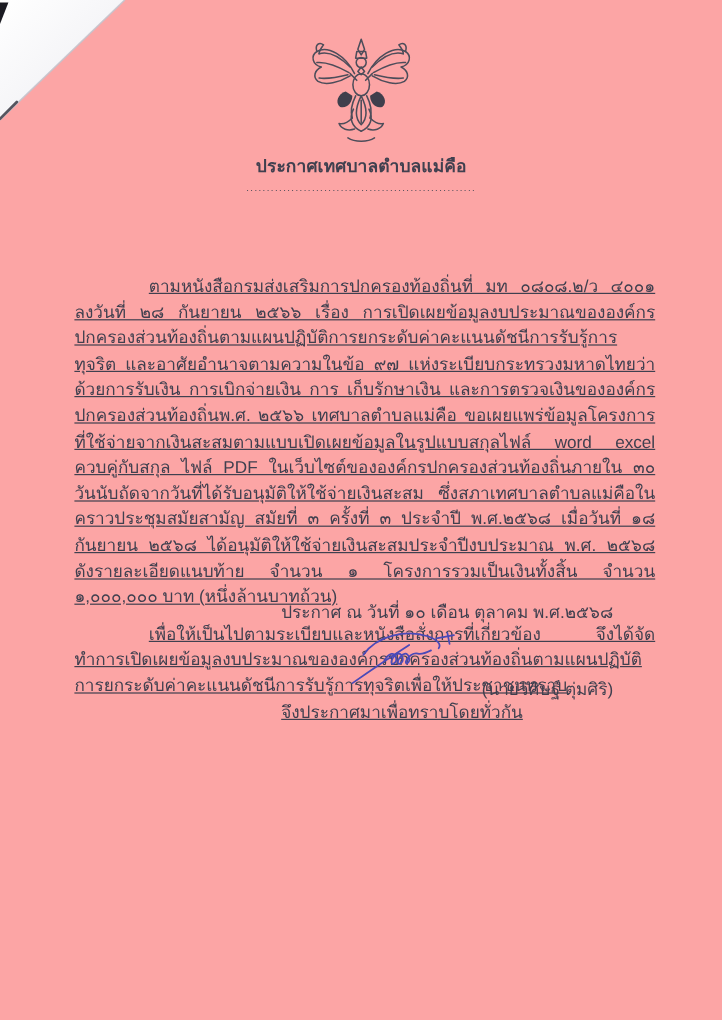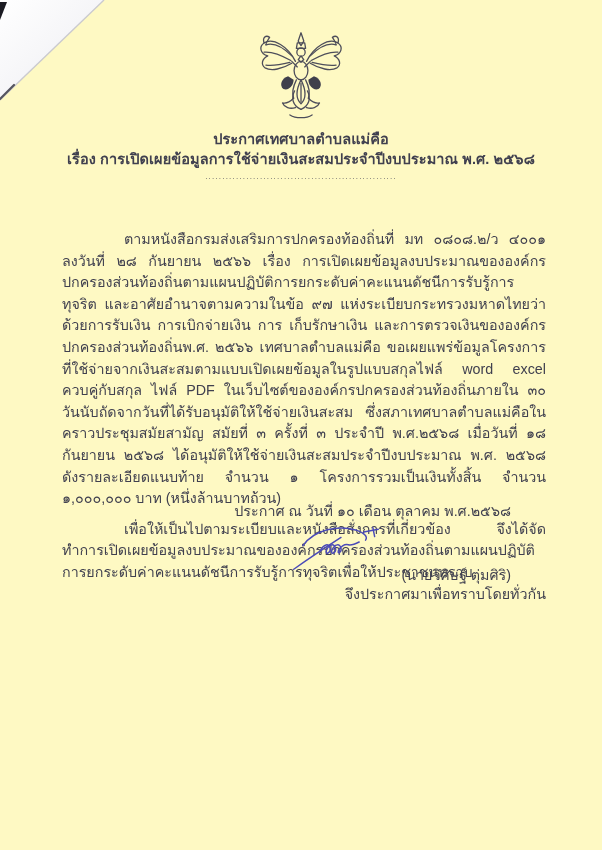--- a/index.html
+++ b/index.html
@@ -1,20 +1,20 @@
 <!DOCTYPE html>
 <html lang="th"><head>
 <meta charset="utf-8">
 <style>
   html,body{margin:0;padding:0;background:#e9e9ec;}
   .page{
     position:relative;
     width:602px;height:850px;
     margin:0 auto;
-    background:#fef9c3;
+    background:#fca5a5;
     overflow:hidden;
     font-family:"Liberation Sans","DejaVu Sans",sans-serif;
     color:#40404f;
   }
   
   .fold{position:absolute;top:0;left:0;width:112px;height:112px;pointer-events:none;}
   
   .emblem{position:absolute;top:30px;left:50%;transform:translateX(-50%);width:94px;height:96px;}
   
   .heading{
@@ -22,25 +22,25 @@
     text-align:center;font-weight:700;font-size:14.5px;line-height:20px;
     letter-spacing:.1px;
   }
   .heading .dots{
     font-weight:400;font-size:8px;letter-spacing:1.2px;line-height:10px;
     margin-top:3px;color:#4a4a58;
   }
   
   .bodytext{
     position:absolute;left:62px;top:229px;width:484px;
-    font-size:14.3px;line-height:21.6px;text-align:justify;
+    font-size:14.3px;line-height:21.6px;text-align:justify;text-decoration:underline;
   }
   .bodytext p{margin:0;text-indent:62px;}
   .bodytext p.second{margin-top:9px;}
-  .closing{margin-top:12px;text-indent:62px;text-align:right;}
+  .closing{margin-top:12px;text-indent:62px;text-align:center;}
   
   .sign-block{
     position:absolute;top:501px;left:50%;
     transform:translateX(calc(-50% + 40px));
     width:340px;text-align:right;font-size:14.3px;line-height:20px;
   }
   .sign-ink{display:block;margin:1px auto -7px;width:118px;height:50px;}
   .nm{margin-top:0;}
 </style>
 </head>
@@ -96,21 +96,20 @@
     <path d="M43,66 C39,74 41,82 50,86"></path>
     <path d="M57,66 C61,74 59,82 50,86"></path>
 
     <path d="M42,74 C38,78 34,80 30,79 C32,84 38,86 44,84"></path>
     <path d="M58,74 C62,78 66,80 70,79 C68,84 62,86 56,84"></path>
     <path d="M38,92 C44,96 56,96 62,92"></path>
   </svg>
 
   <div class="heading">
     <div>ประกาศเทศบาลตำบลแม่คือ</div>
-    <div>เรื่อง การเปิดเผยข้อมูลการใช้จ่ายเงินสะสมประจำปีงบประมาณ พ.ศ. ๒๕๖๘</div>
     <div class="dots">........................................................</div>
   </div>
 
   <div class="bodytext">
     <p>ตามหนังสือกรมส่งเสริมการปกครองท้องถิ่นที่ มท ๐๘๐๘.๒/ว ๔๐๐๑ ลงวันที่ ๒๘ กันยายน ๒๕๖๖ เรื่อง การเปิดเผยข้อมูลงบประมาณขององค์กรปกครองส่วนท้องถิ่นตามแผนปฏิบัติการยกระดับค่าคะแนนดัชนีการรับรู้การ ทุจริต และอาศัยอำนาจตามความในข้อ ๙๗ แห่งระเบียบกระทรวงมหาดไทยว่าด้วยการรับเงิน การเบิกจ่ายเงิน การ เก็บรักษาเงิน และการตรวจเงินขององค์กรปกครองส่วนท้องถิ่นพ.ศ. ๒๕๖๖ เทศบาลตำบลแม่คือ ขอเผยแพร่ข้อมูลโครงการที่ใช้จ่ายจากเงินสะสมตามแบบเปิดเผยข้อมูลในรูปแบบสกุลไฟล์ word excel ควบคู่กับสกุล ไฟล์ PDF ในเว็บไซต์ขององค์กรปกครองส่วนท้องถิ่นภายใน ๓๐ วันนับถัดจากวันที่ได้รับอนุมัติให้ใช้จ่ายเงินสะสม ซึ่งสภาเทศบาลตำบลแม่คือในคราวประชุมสมัยสามัญ สมัยที่ ๓ ครั้งที่ ๓ ประจำปี พ.ศ.๒๕๖๘ เมื่อวันที่ ๑๘ กันยายน ๒๕๖๘ ได้อนุมัติให้ใช้จ่ายเงินสะสมประจำปีงบประมาณ พ.ศ. ๒๕๖๘ ดังรายละเอียดแนบท้าย จำนวน ๑ โครงการรวมเป็นเงินทั้งสิ้น จำนวน ๑,๐๐๐,๐๐๐ บาท (หนึ่งล้านบาทถ้วน)</p>
     <p class="second">เพื่อให้เป็นไปตามระเบียบและหนังสือสั่งการที่เกี่ยวข้อง จึงได้จัดทำการเปิดเผยข้อมูลงบประมาณขององค์กรปกครองส่วนท้องถิ่นตามแผนปฏิบัติการยกระดับค่าคะแนนดัชนีการรับรู้การทุจริตเพื่อให้ประชาชนทราบ</p>
     <p class="closing">จึงประกาศมาเพื่อทราบโดยทั่วกัน</p>
   </div>
 
   <div class="sign-block">

